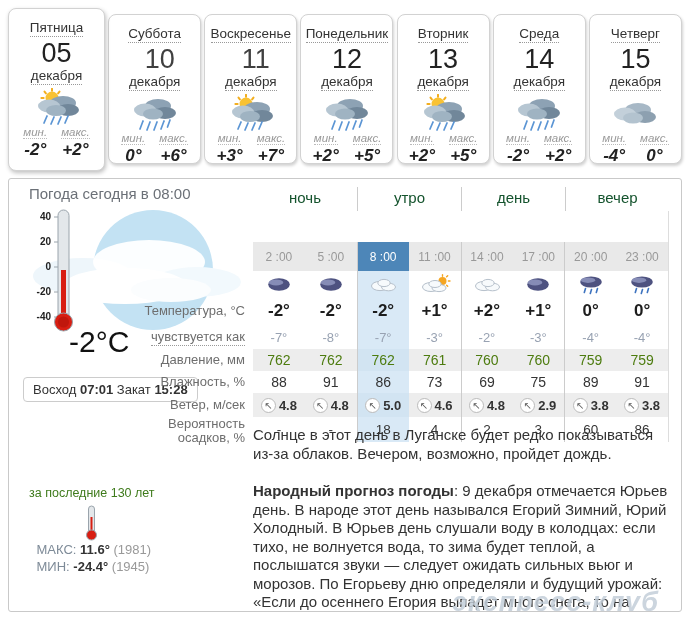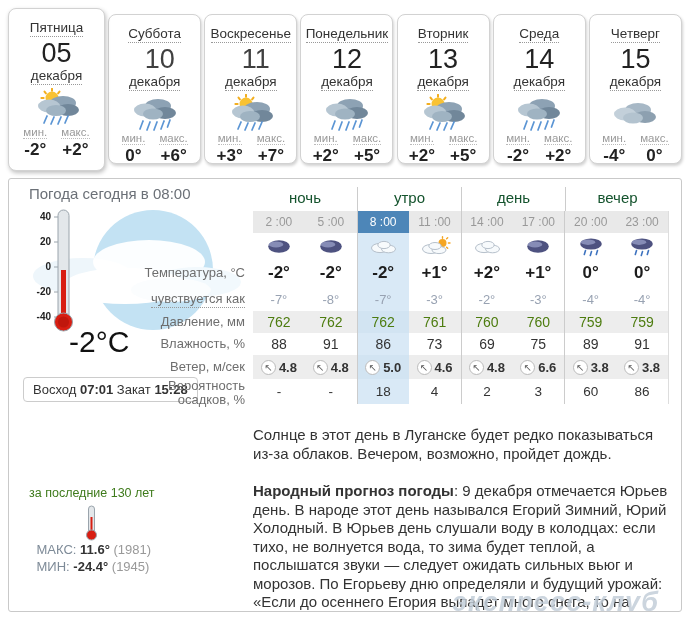--- a/index.html
+++ b/index.html
@@ -16,21 +16,21 @@
           text-align:center; padding-top:9px; cursor:pointer; }
   .card.active { width:97px; height:163px; margin-top:0; z-index:2;
                  box-shadow:1px 2px 4px rgba(0,0,0,0.25); }
   .card .day { display:inline-block; font-size:13.5px; color:#333;
                border-bottom:1px dotted #999; padding-bottom:1px; white-space:nowrap; }
   .card .date { font-size:27px; color:#222; margin-top:3px; line-height:26px; }
   .card .date.red { color:#404040;padding-left:10px; }
   .card .month { display:inline-block; font-size:13.5px; color:#333;
                  border-bottom:1px dotted #999; padding-bottom:1px; }
   .card .icon { height:38px; margin-top:3px; }
-  .mm { display:flex; justify-content:center; gap:14px; margin-top:0; }
+  .mm { display:flex; justify-content:center; gap:14px; margin-top:0;font-style:italic; }
   .mcol { display:flex; flex-direction:column; align-items:center; }
   .mlab { font-size:11.5px; color:#9a9a9a; border-bottom:1px dotted #bbb; }
   .mval { font-size:17px; font-weight:bold; color:#222; margin-top:1px; }
 
   
   .panel { position:absolute; top:178px; left:8px; width:674px; height:434px;
            background:#fff; border:1px solid #c9c9c9; border-radius:3px; overflow:hidden; }
 
   
   .leftcol { position:absolute; left:12px; top:6px; width:232px; }
@@ -54,21 +54,21 @@
   .grow { display:flex; height:24px; width:416px; }
   .gcell { width:104px; text-align:center; font-size:15px; color:#14532d; padding-top:2px; }
   .gcell.sep { border-left:1px solid #ccc; }
   .trow { display:flex; }
   .rlabel { position:absolute; left:-244px; width:236px; text-align:right; color:#6e6e6e;
             font-size:13px; }
   .cells { display:flex; width:416px; border-right:1px solid #ddd; position:relative; }
   .cells.stripe { background:#ededed; }
   .cell { width:52px; display:flex; align-items:center; justify-content:center; }
   .cell.sep { border-left:1px solid #ccc; }
-  .row-time .cell { height:22px; background:#e9e9e9; font-size:12px; color:#999; }
+  .row-time .cell { height:29px; background:#e9e9e9; font-size:12px; color:#999;margin-top:31px; }
   .row-time .cell.tactive { background:#4d86b8; color:#fff; }
   .row-icon .cell { height:26px; }
   .row-temp .cell { height:28px; font-size:17px; font-weight:bold; color:#1d1d1d; }
   .row-feels .cell { height:24px; font-size:13px; color:#98a2b2; }
   .row-press .cell { height:22px; font-size:14px; color:#4d7c0f; }
   .row-hum .cell { height:22px; font-size:14px; color:#333; }
   .row-wind .cell { height:24px; font-size:13px; font-weight:bold; color:#333; }
   .row-prec .cell { height:25px; font-size:13.5px; color:#333; }
   .cell.hl { background:#d9e9f6; }
   .cells.stripe .cell.hl { background:#d2e4f2; }
@@ -572,21 +572,21 @@
           <div class="cell sep">
               <span class="wcirc">
                 <span>↖</span>
               </span>
               <span>4.8</span>
             </div>
           <div class="cell">
               <span class="wcirc">
                 <span>↖</span>
               </span>
-              <span>6.6</span>
+              <span>2.9</span>
             </div>
           <div class="cell sep">
               <span class="wcirc">
                 <span>↖</span>
               </span>
               <span>3.8</span>
             </div>
           <div class="cell">
               <span class="wcirc">
                 <span>↖</span>

